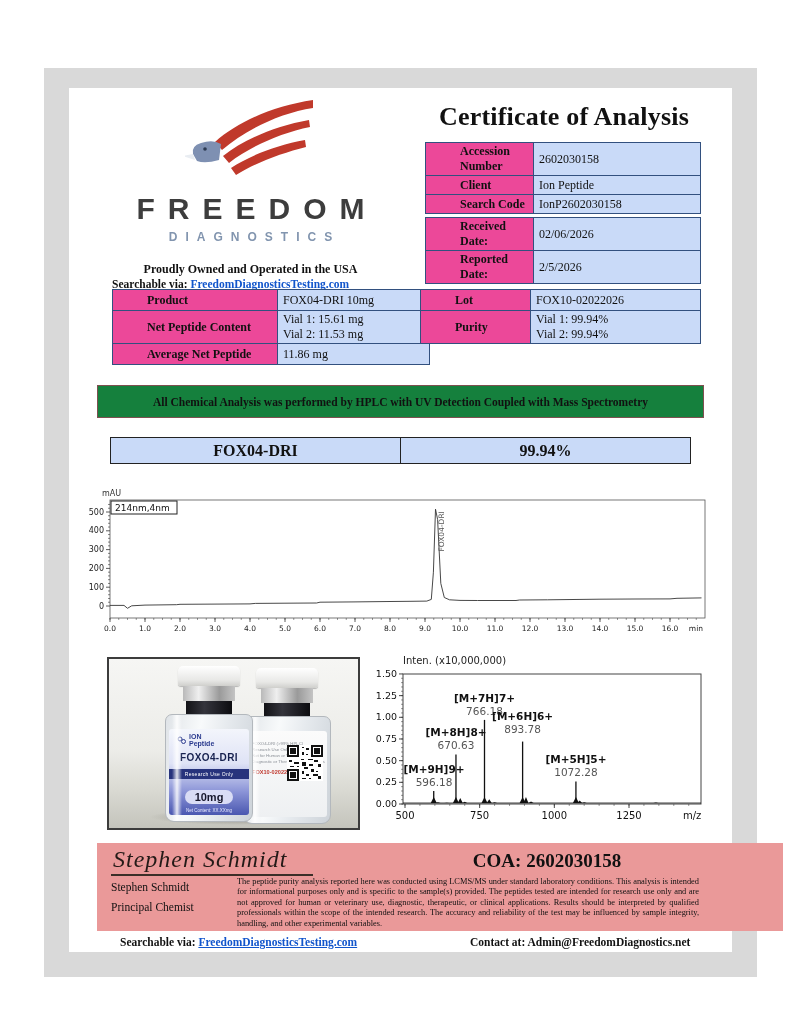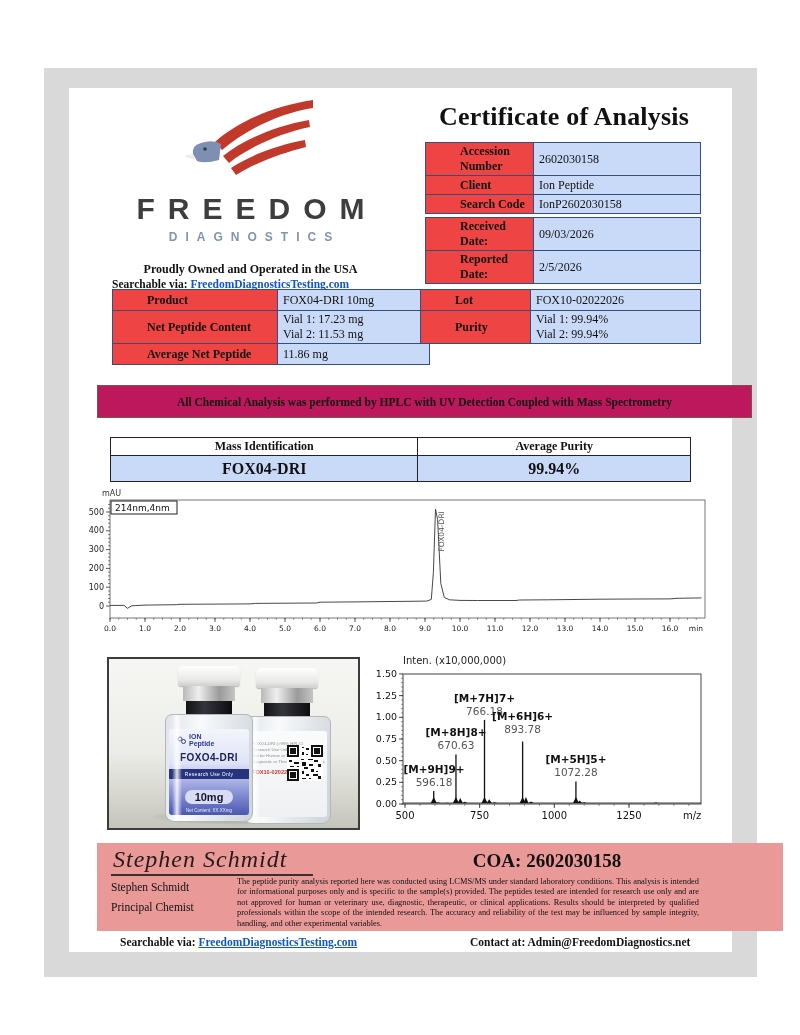--- a/index.html
+++ b/index.html
@@ -21,35 +21,35 @@
   .tagline { position:absolute; left:118px; top:262px; width:265px; text-align:center; font-weight:bold; font-size:12px; }
   .search-line { position:absolute; left:112px; top:278px; font-weight:bold; font-size:11.5px; }
   a.doclink { color:#1155cc; font-weight:bold; text-decoration:underline; }
 
   .doc-title { position:absolute; left:425px; top:102px; width:278px; text-align:center;
                font-size:26px; font-weight:bold; letter-spacing:0.2px; }
 
   
   table.info { border-collapse:collapse; position:absolute; table-layout:fixed; }
   table.info td { border:1px solid #32507f; font-size:12px; padding:1px 5px; vertical-align:middle; }
-  table.info td.lbl { background:#ef4444; font-weight:bold;padding-left:34px; }
+  table.info td.lbl { background:#ec4899; font-weight:bold;padding-left:34px; }
   table.info td.val { background:#c9daf8; }
   table.info td.val .l2 { display:block; }
 
   #tbl-accession { left:425px; top:142px; width:276px; }
   #tbl-accession td { height:19px; }
   #tbl-dates { left:425px; top:217px; width:276px; }
   #tbl-dates td { height:19px; }
   #tbl-product { left:112px; top:289px; width:318px; }
   #tbl-lot { left:420px; top:289px; width:281px; }
   table.info tr.dbl td { height:32px; }
   table.info tr.sgl td { height:21px; }
 
   
-  .banner { position:absolute; left:97px; top:385px; width:655px; height:33px; background:#be185d;
+  .banner { position:absolute; left:97px; top:385px; width:607px; height:33px; background:#15803d;
             border:1px solid #7e5050; display:flex; align-items:center; justify-content:center;
             font-weight:bold; font-size:11.5px; text-align:center; }
 
   
   table.mass { border-collapse:collapse; position:absolute; left:110px; top:437px; width:581px; table-layout:fixed; }
   table.mass td { border:1px solid #222; text-align:center; }
   table.mass tr.hd td { background:#ffffff; font-weight:bold; font-size:12px; height:18px; }
   table.mass tr.bd td { background:#c9daf8; font-weight:bold; font-size:16px; height:26px; }
 
   
@@ -146,39 +146,39 @@
         <td class="lbl">Search Code</td>
         <td class="val">IonP2602030158</td>
       </tr>
 </tbody>
   </table>
 
 <table class="info" id="tbl-dates">
   <tbody>
       <tr>
         <td class="lbl" style="width:108px">Received Date:</td>
-        <td class="val">09/03/2026</td>
+        <td class="val">02/06/2026</td>
       </tr>
   <tr>
         <td class="lbl">Reported Date:</td>
         <td class="val">2/5/2026</td>
       </tr>
 </tbody>
   </table>
 
 <table class="info" id="tbl-product">
   <tbody>
       <tr class="sgl">
         <td class="lbl" style="width:165px">Product</td>
         <td class="val">FOX04-DRI 10mg</td>
       </tr>
   <tr class="dbl">
         <td class="lbl">Net Peptide Content</td>
       <td class="val">
-          <span class="l2">Vial 1: 17.23 mg</span>
+          <span class="l2">Vial 1: 15.61 mg</span>
           <span class="l2">Vial 2: 11.53 mg</span>
         </td>
       </tr>
   <tr class="sgl">
         <td class="lbl">Average Net Peptide</td>
         <td class="val">11.86 mg</td>
       </tr>
 </tbody>
   </table>
 
@@ -195,24 +195,20 @@
           <span class="l2">Vial 2: 99.94%</span>
         </td>
       </tr>
 </tbody>
   </table>
 
 <div class="banner">All Chemical Analysis was performed by HPLC with UV Detection Coupled with Mass Spectrometry</div>
 
 <table class="mass">
   <tbody>
-      <tr class="hd">
-    <td style="width:53%">Mass Identification</td>
-    <td>Average Purity</td>
-  </tr>
   <tr class="bd">
     <td>FOX04-DRI</td>
     <td>99.94%</td>
   </tr>
 </tbody>
   </table>
 
 <svg class="chrom" id="chrom-svg" viewBox="0 0 622 160">
     <rect x="22" y="12" width="595" height="118" fill="#fff" stroke="#555" stroke-width="0.8"></rect>
     <line x1="18" y1="118" x2="22" y2="118" stroke="#333" stroke-width="0.8"></line>

